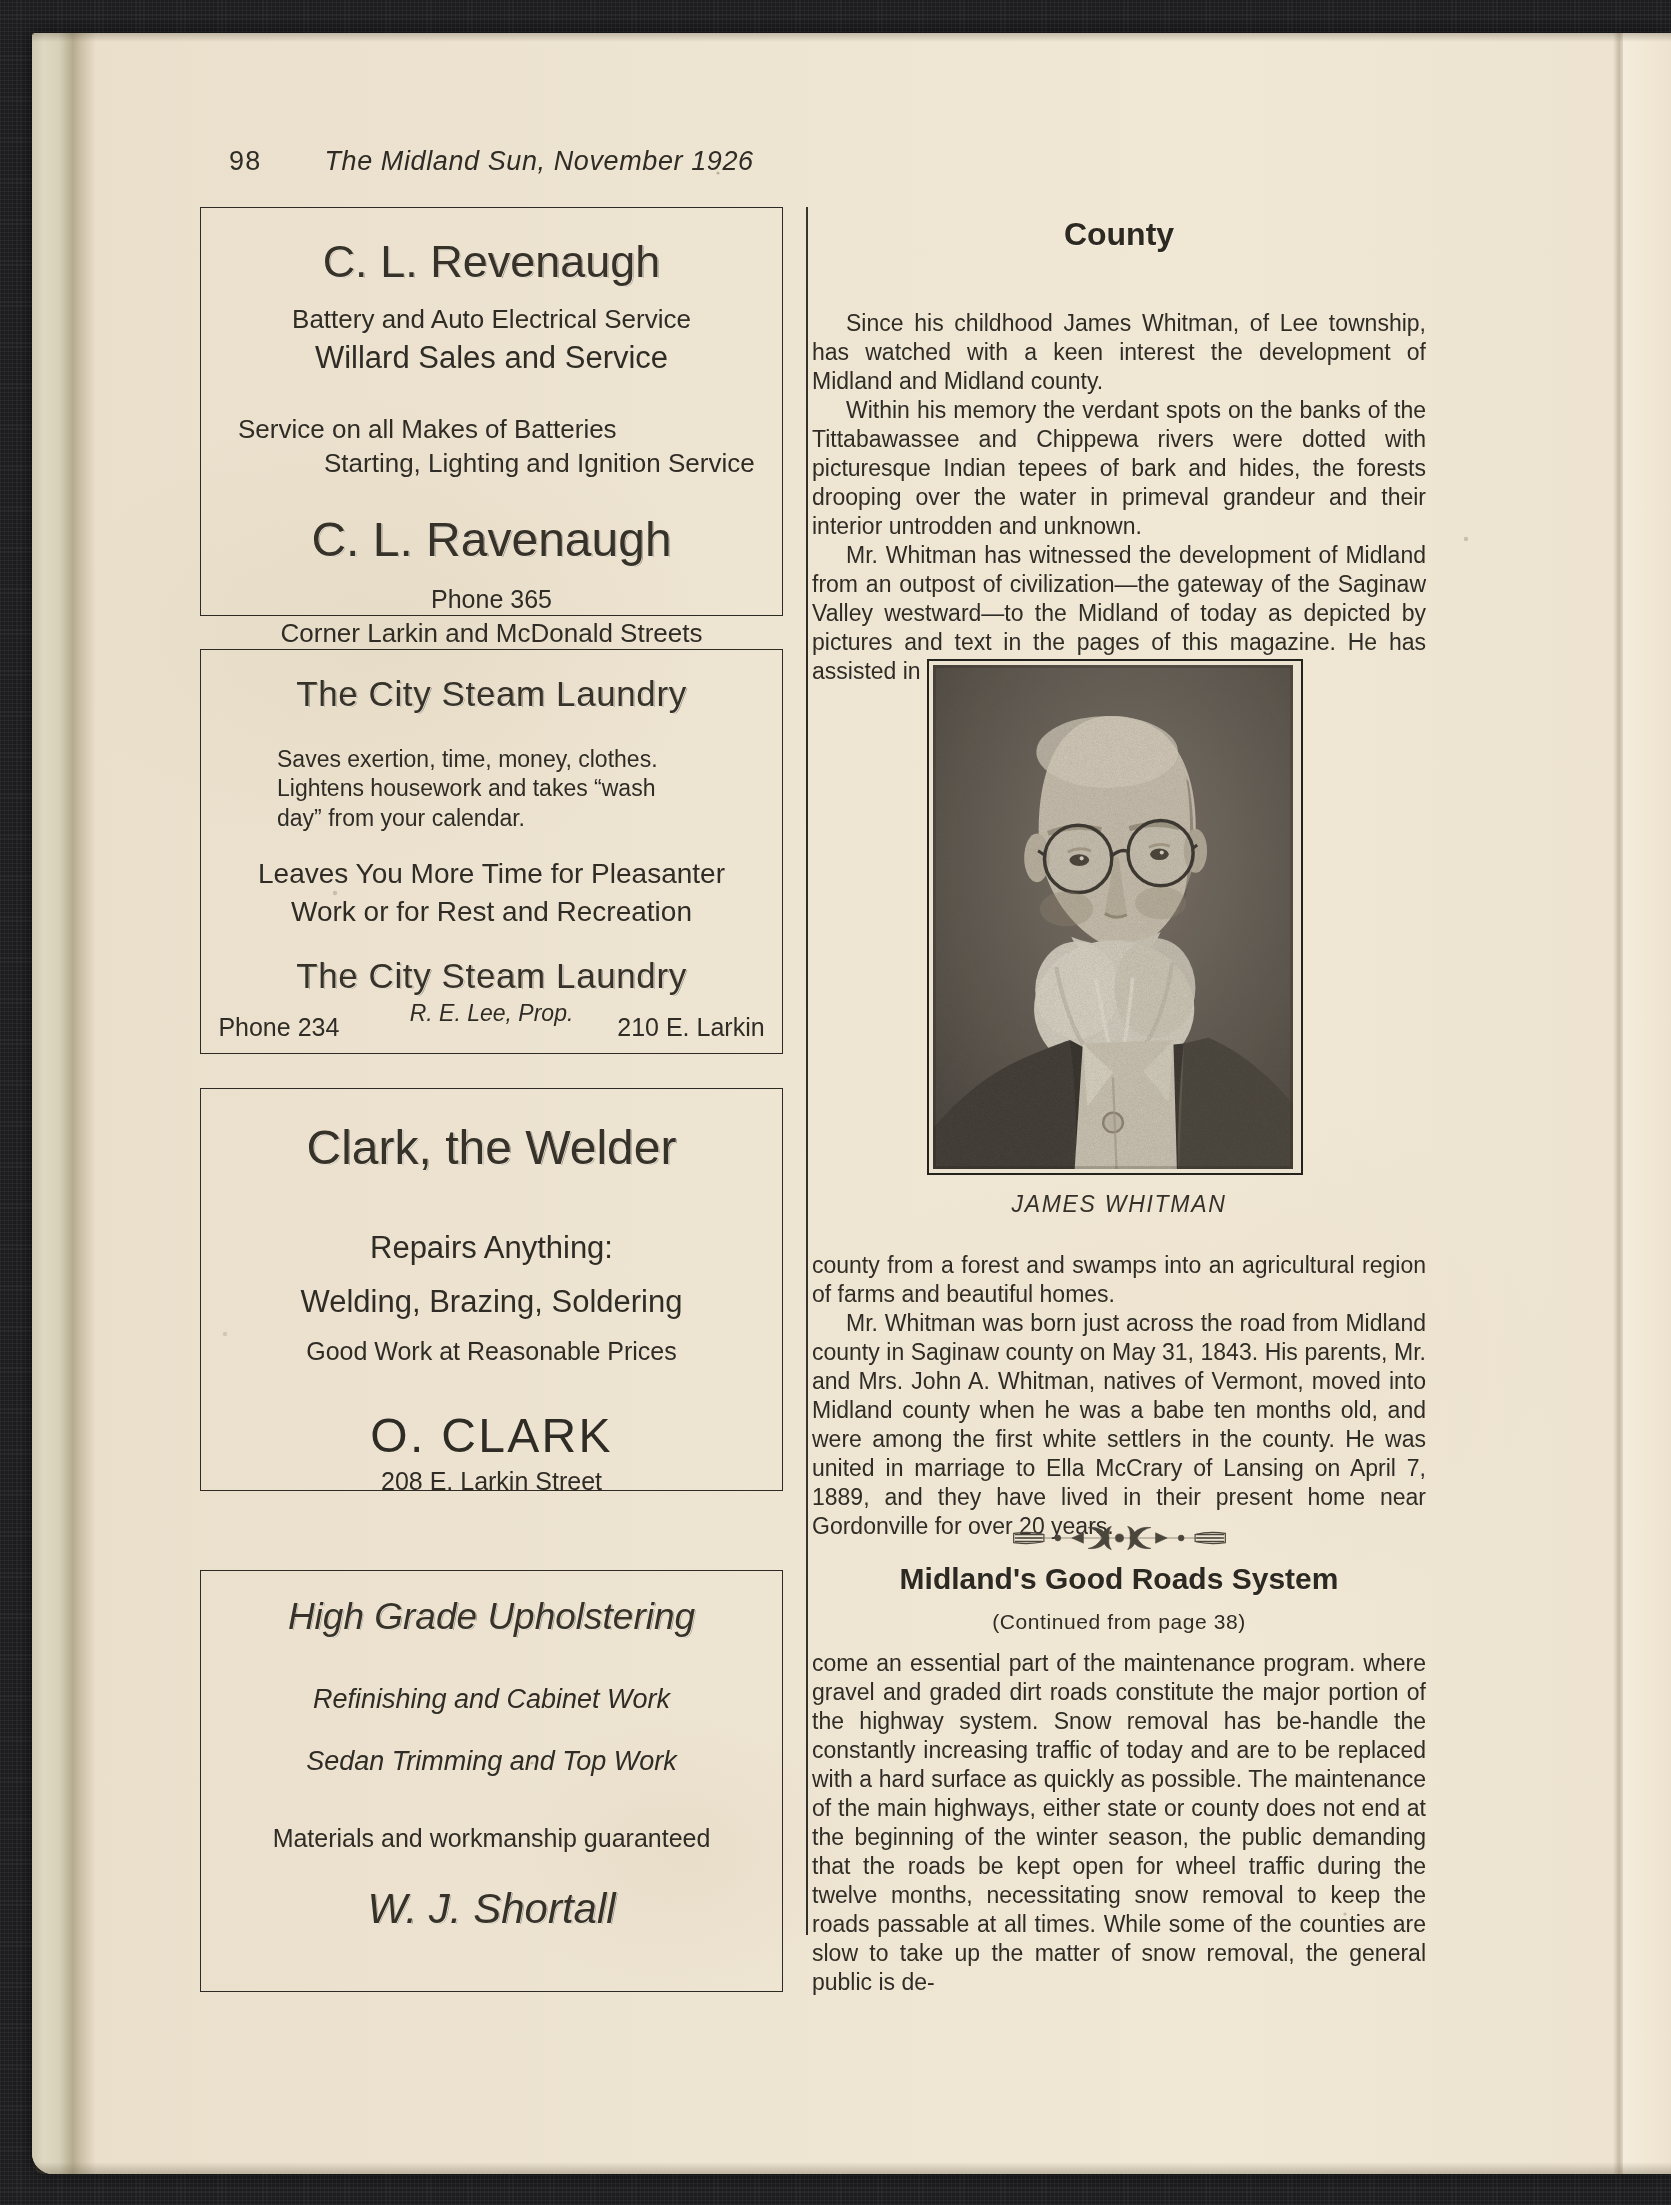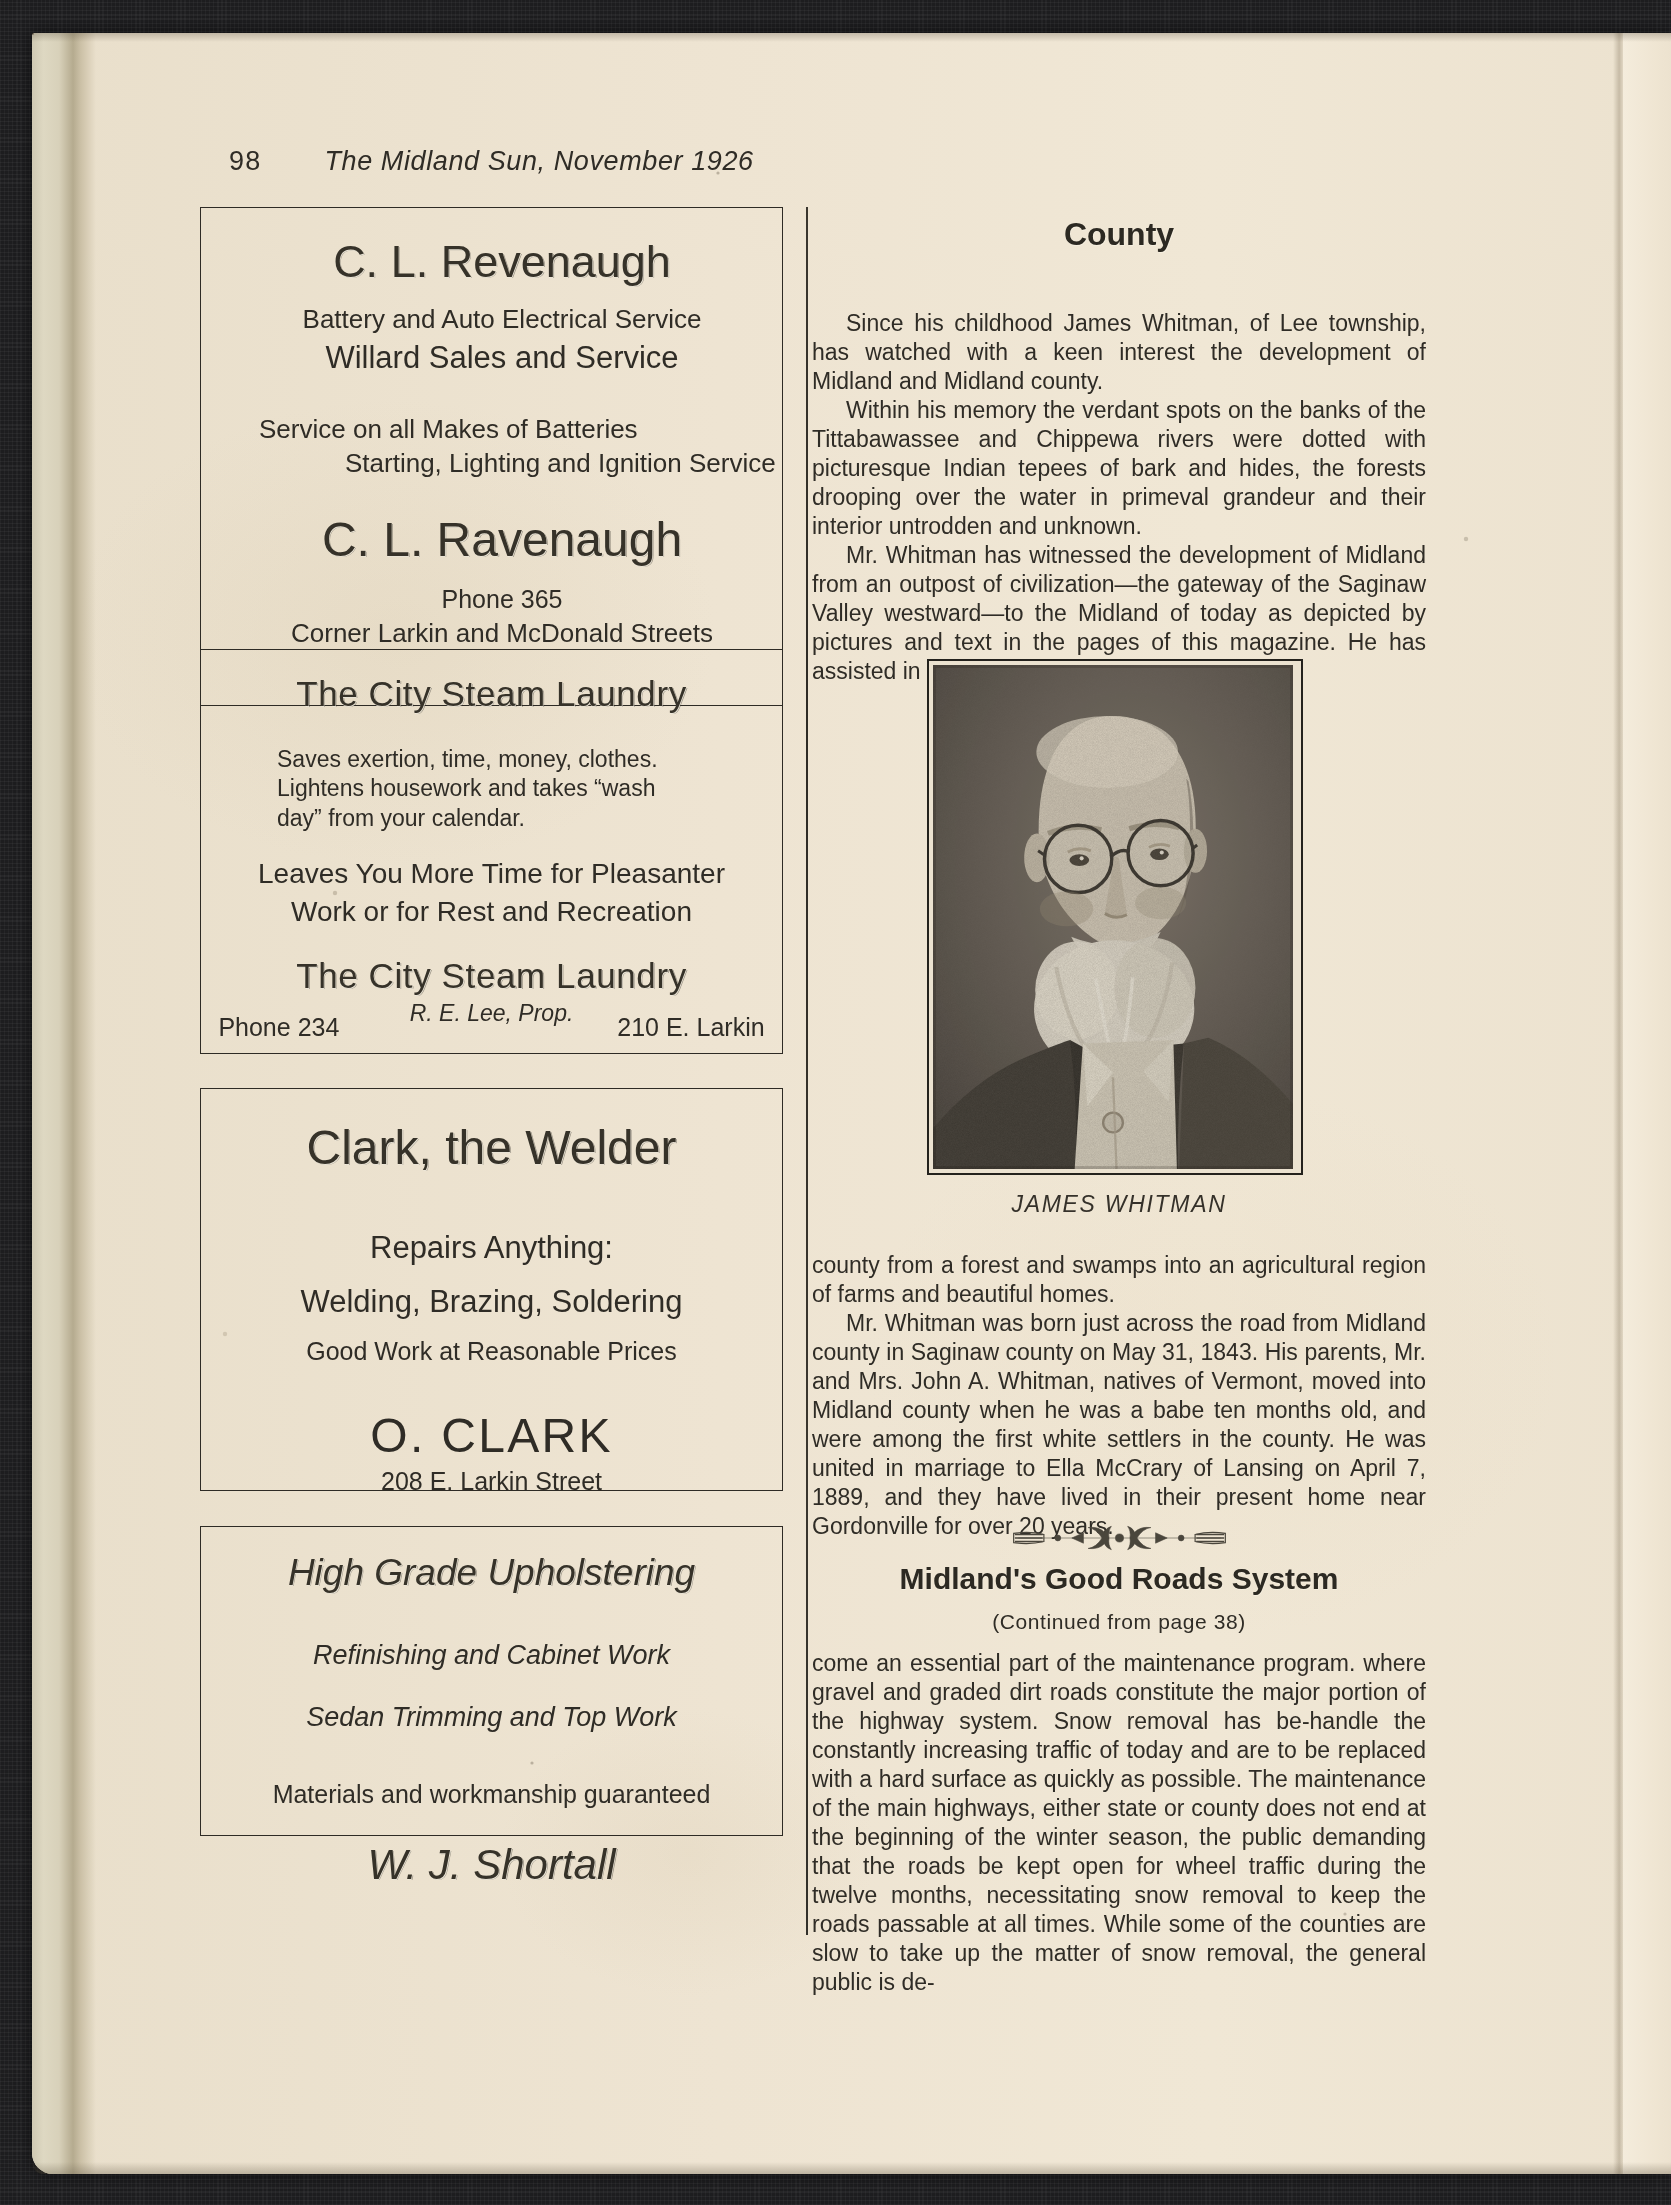--- a/index.html
+++ b/index.html
@@ -41,24 +41,24 @@
       1312px 1880px 0 0.6px rgba(70,58,42,0.25), 192px 1300px 0 1.2px rgba(110,95,70,0.2);}
   
   .pg-header{position:absolute;left:229px;top:146px;display:flex;align-items:baseline;gap:63px;font-size:27px;}
   .pg-num{letter-spacing:1.2px;}
   .pub-title{font-style:italic;letter-spacing:0.6px;}
   
   .col-rule{position:absolute;left:806px;top:207px;width:1.7px;height:1728px;background:linear-gradient(180deg,#3a362e,#2e2b25 30%,#3a362e 70%,#32302a);}
   
   .ad{position:absolute;left:200px;width:583px;border:1.7px solid #2e2b25;box-sizing:border-box;
       display:flex;flex-direction:column;align-items:center;text-align:center;}
-  .ad1{top:207px;height:499px;padding-left:21px;}
+  .ad1{top:207px;height:409px;}
   .ad2{top:649px;height:405px;}
   .ad3{top:1088px;height:403px;}
-  .ad4{top:1526px;height:310px;}
+  .ad4{top:1570px;height:422px;}
   .eng{color:#363229;text-shadow:0.6px 0.6px 0 rgba(248,242,228,0.85),1.2px 1.2px 0.6px rgba(46,42,34,0.45);}
   .ad .t78{font-size:45px;line-height:1.05;}
   .ad .t76{font-size:48px;line-height:1.05;}
   .ad .t66i{font-size:37px;line-height:1.05;font-style:italic;}
   .ad .t62{font-size:35px;line-height:1.05;letter-spacing:0.6px;}
   .ad .t56{font-size:31px;line-height:1.2;}
   .ad .t48{font-size:28px;line-height:1.35;}
   .ad .t48i{font-size:27px;line-height:1.3;font-style:italic;}
   .ad .t46{font-size:26px;line-height:1.3;}
   .ad .t44{font-size:25px;line-height:1.3;}

